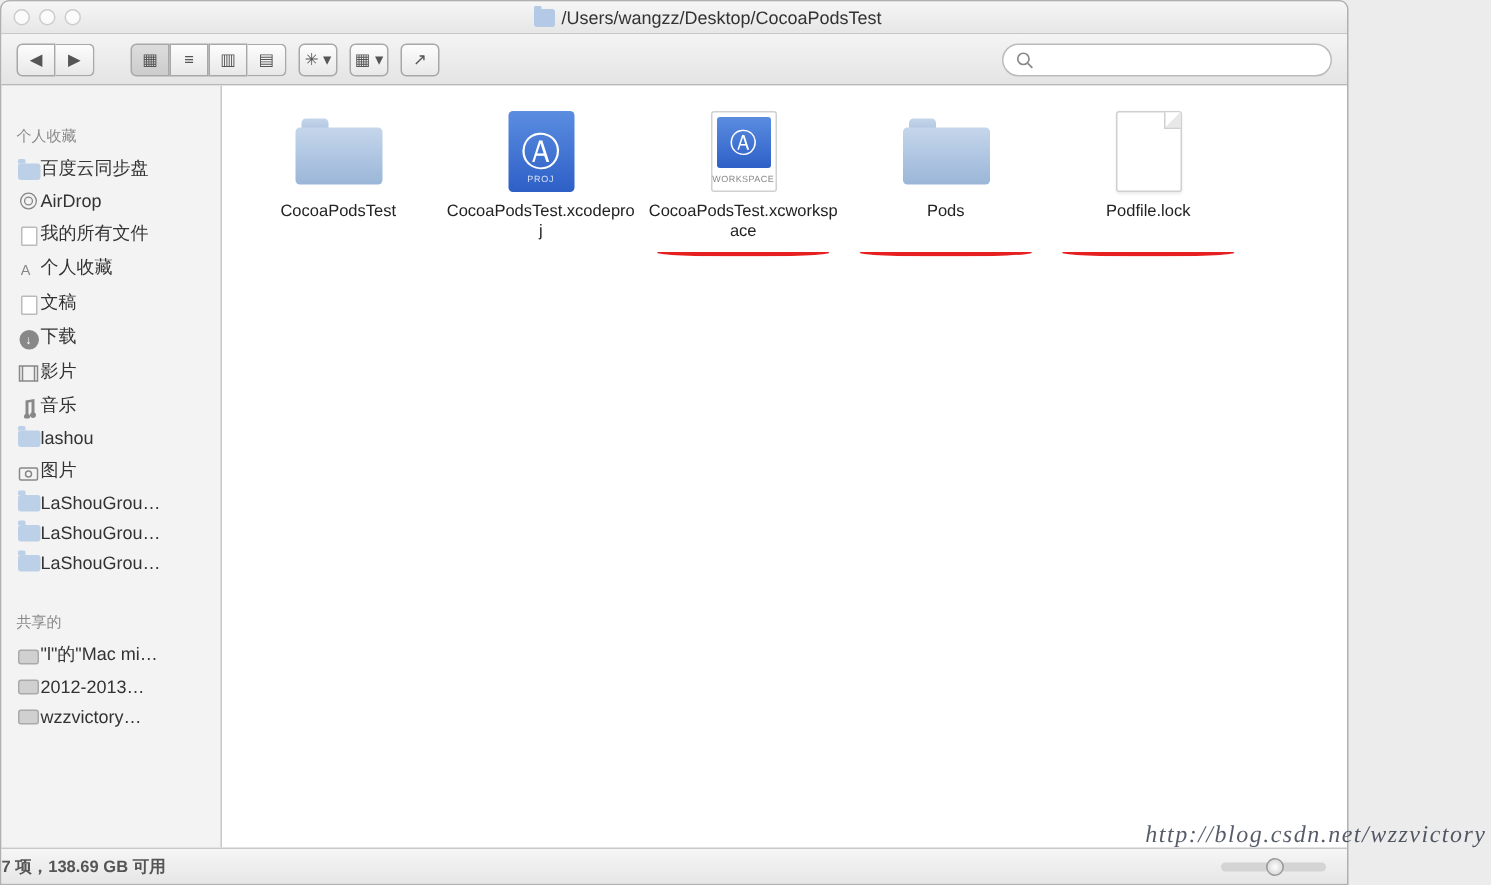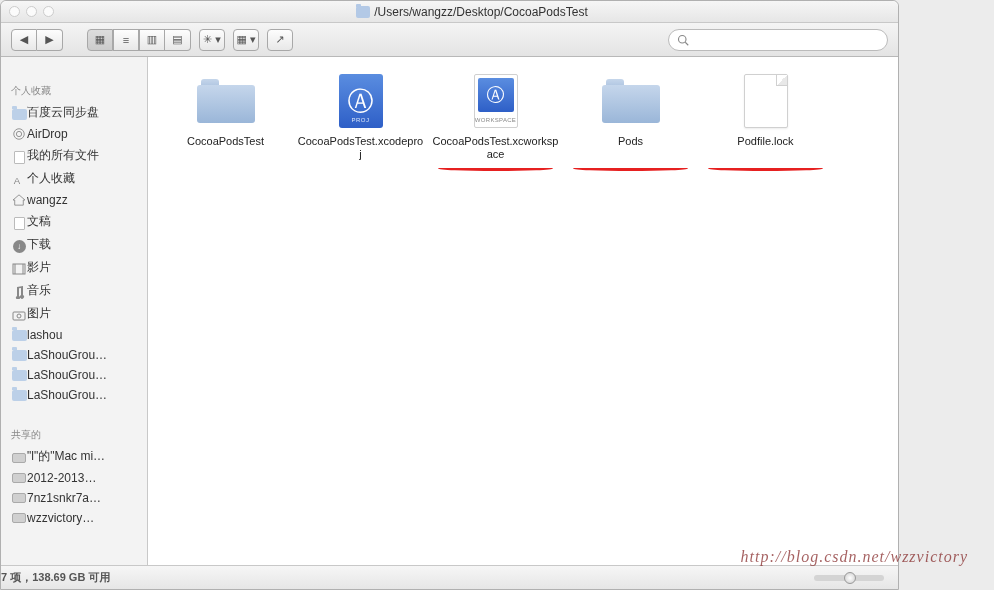--- a/index.html
+++ b/index.html
@@ -53,21 +53,21 @@
 .workspace-icon { width: 44px; height: 54px; background: #fff; border: 1px solid #d0d0d0; border-radius: 2px; position: relative; display: flex; flex-direction: column; }
 .workspace-icon .top { flex: 1; background: linear-gradient(#5a8de0, #2e5fc7); margin: 3px; border-radius: 2px; display: flex; align-items: center; justify-content: center; color: #fff; font-size: 18px; }
 .workspace-icon .ws { font-size: 6px; color: #888; text-align: center; padding: 2px 0 4px; letter-spacing: 0.3px; }
 
 .underline-red { position: absolute; height: 5px; background: transparent; border-bottom: 3px solid #e62020; border-radius: 50%; }
 
 .statusbar { height: 24px; background: linear-gradient(#f6f6f6, #e6e6e6); border-top: 1px solid #c8c8c8; display: flex; align-items: center; justify-content: flex-start; font-size: 11px; color: #555; position: relative; font-weight: bold; }
 .zoom-slider { position: absolute; right: 14px; width: 70px; height: 6px; background: #d4d4d4; border-radius: 3px; display: flex; align-items: center; }
 .zoom-slider .knob { width: 12px; height: 12px; background: radial-gradient(#fff, #ccc); border: 1px solid #999; border-radius: 50%; margin-left: 30px; }
 
-.watermark { position: absolute; right: 26px; bottom: 24px; color: #7f1d1d; font-size: 16px; font-style: italic; font-family: Georgia, serif; letter-spacing: 1px; opacity: 0.7; pointer-events: none; }
+.watermark { position: absolute; right: 3px; bottom: 24px; color: #0f172a; font-size: 16px; font-style: italic; font-family: Georgia, serif; letter-spacing: 1px; opacity: 0.7; pointer-events: none; }
 
 
 .si-folder { width: 15px; height: 11px; background: #bcd0e8; border-radius: 2px; position: relative; }
 .si-folder::before { content: ""; position: absolute; top: -3px; left: 0; width: 5px; height: 3px; background: #bcd0e8; border-radius: 1px 1px 0 0; }
 .si-folder.gray { background: #cfcfcf; }
 .si-folder.gray::before { background: #cfcfcf; }
 .si-doc { width: 11px; height: 13px; background: #fff; border: 1px solid #bbb; border-radius: 1px; }
 .si-disk { width: 14px; height: 10px; background: #d0d0d0; border-radius: 2px; border: 1px solid #aaa; }
 .si-circle { width: 13px; height: 13px; border-radius: 50%; background: #888; display:flex; align-items:center; justify-content:center; color:#fff; font-size:8px; }
 .si-home { width: 14px; height: 12px; }
@@ -143,28 +143,20 @@
           <div class="item">
             <span class="icon">
               <svg class="si-app" viewBox="0 0 16 16">
                 <text x="2" y="12" font-size="11" fill="#888">A</text>
               </svg>
             </span>
             <span>个人收藏</span>
           </div>
           <div class="item">
             <span class="icon">
-              <svg class="si-home" viewBox="0 0 16 14">
-                <polygon points="8,1 15,7 13,7 13,13 3,13 3,7 1,7" fill="none" stroke="#888" stroke-width="1"></polygon>
-              </svg>
-            </span>
-            <span>wangzz</span>
-          </div>
-          <div class="item">
-            <span class="icon">
               <div class="si-doc"></div>
             </span>
             <span>文稿</span>
           </div>
           <div class="item">
             <span class="icon">
               <div class="si-circle">↓</div>
             </span>
             <span>下载</span>
           </div>
@@ -181,37 +173,37 @@
           <div class="item">
             <span class="icon">
               <svg width="12" height="14">
                 <path d="M4 2 L10 1 L10 10 A2 2 0 1 1 8 10 L8 3 L6 3.3 L6 11 A2 2 0 1 1 4 11 Z" fill="#888"></path>
               </svg>
             </span>
             <span>音乐</span>
           </div>
           <div class="item">
             <span class="icon">
+              <div class="si-folder"></div>
+            </span>
+            <span>lashou</span>
+          </div>
+          <div class="item">
+            <span class="icon">
               <svg width="14" height="11">
                 <rect x="1" y="2" width="12" height="8" rx="1" fill="none" stroke="#888"></rect>
                 <circle cx="7" cy="6" r="2" fill="none" stroke="#888"></circle>
               </svg>
             </span>
             <span>图片</span>
           </div>
           <div class="item">
             <span class="icon">
               <div class="si-folder"></div>
             </span>
-            <span>lashou</span>
-          </div>
-          <div class="item">
-            <span class="icon">
-              <div class="si-folder"></div>
-            </span>
             <span>LaShouGrou…</span>
           </div>
           <div class="item">
             <span class="icon">
               <div class="si-folder"></div>
             </span>
             <span>LaShouGrou…</span>
           </div>
           <div class="item">
             <span class="icon">
@@ -226,26 +218,20 @@
             <span class="icon">
               <div class="si-disk"></div>
             </span>
             <span>"l"的"Mac mi…</span>
           </div>
           <div class="item">
             <span class="icon">
               <div class="si-disk"></div>
             </span>
             <span>2012-2013…</span>
-          </div>
-          <div class="item">
-            <span class="icon">
-              <div class="si-disk"></div>
-            </span>
-            <span>7nz1snkr7a…</span>
           </div>
           <div class="item">
             <span class="icon">
               <div class="si-disk"></div>
             </span>
             <span>wzzvictory…</span>
           </div>
         </div>
     </div>
 

